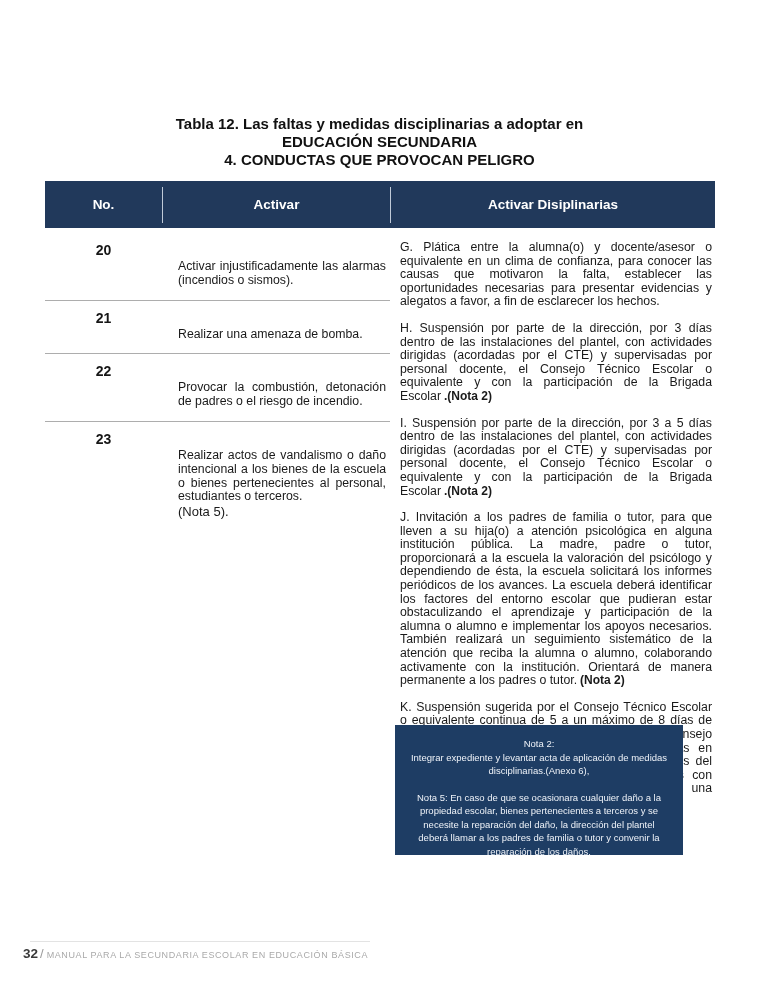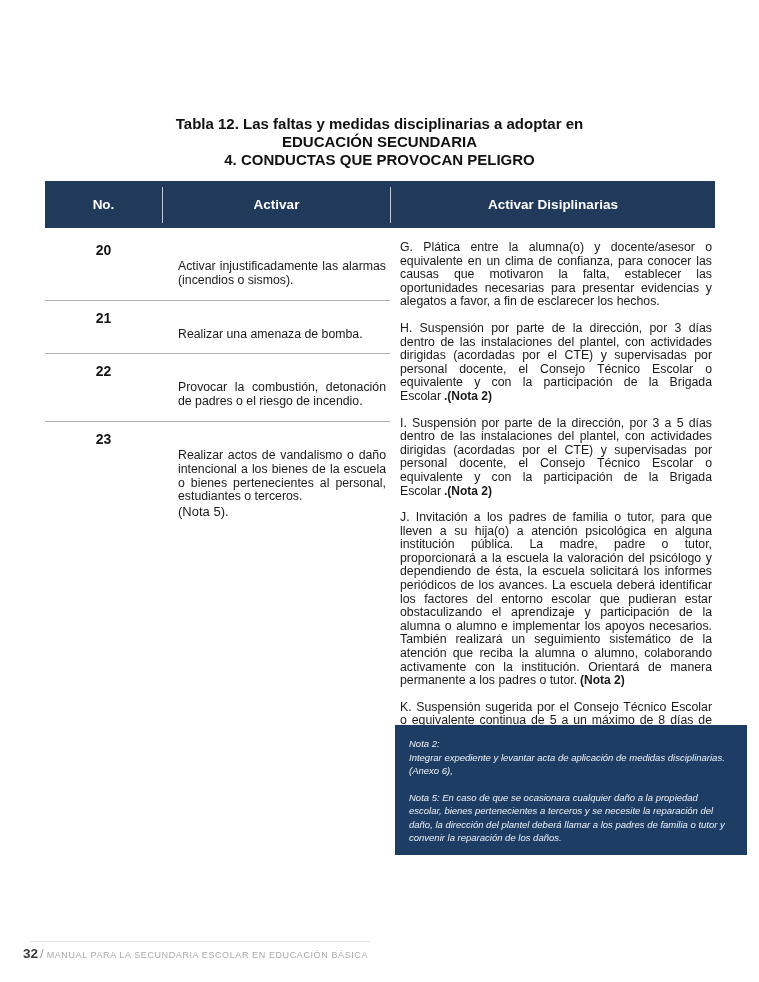--- a/index.html
+++ b/index.html
@@ -36,24 +36,24 @@
   .ftext { width:208px; margin-left:16px; font-size:12.3px; line-height:13.8px; text-align:justify; hyphens:auto;margin-top:20px; }
   .fnote { font-size:13px; line-height:9px; margin-top:3px; text-align:left; }
 
   .medidas-col { width:325px; box-sizing:border-box; padding:13px 3px 0 10px;
     font-size:12.3px; line-height:13.6px; text-align:justify; hyphens:auto; }
   .mpara { margin:0 0 13px 0; }
   .mnote { font-size:12px; margin-left:3px; white-space:nowrap;font-weight:bold; }
 
   
   .notes-box {
-    position:absolute; left:395px; top:725px; width:352px; height:130px;
+    position:absolute; left:395px; top:725px; width:288px; height:130px;
     box-sizing:border-box; padding:12px 14px;
     background:var(--navy-box,#1E3D64); color:#eef2f8;
-    font-size:9.5px; line-height:13.5px; text-align:left; overflow:hidden;font-style:italic;
+    font-size:9.5px; line-height:13.5px; text-align:center; overflow:hidden;
   }
   .nb-p { margin:0; }
   .nb-p + .nb-p { margin-top:13px; }
   .nb-label { display:block; }
 
   
   .footer-rule { position:absolute; left:30px; top:941px; width:340px; height:1px; background:#e3e3e3; }
   .footer { position:absolute; left:23px; top:944px; white-space:nowrap; }
   .pageno { font-size:13.5px; font-weight:bold; color:#3a3a3a;margin-top:24px; }
   .slash { font-size:13px; color:#9a9a9a; margin:0 3px 0 2px; }

